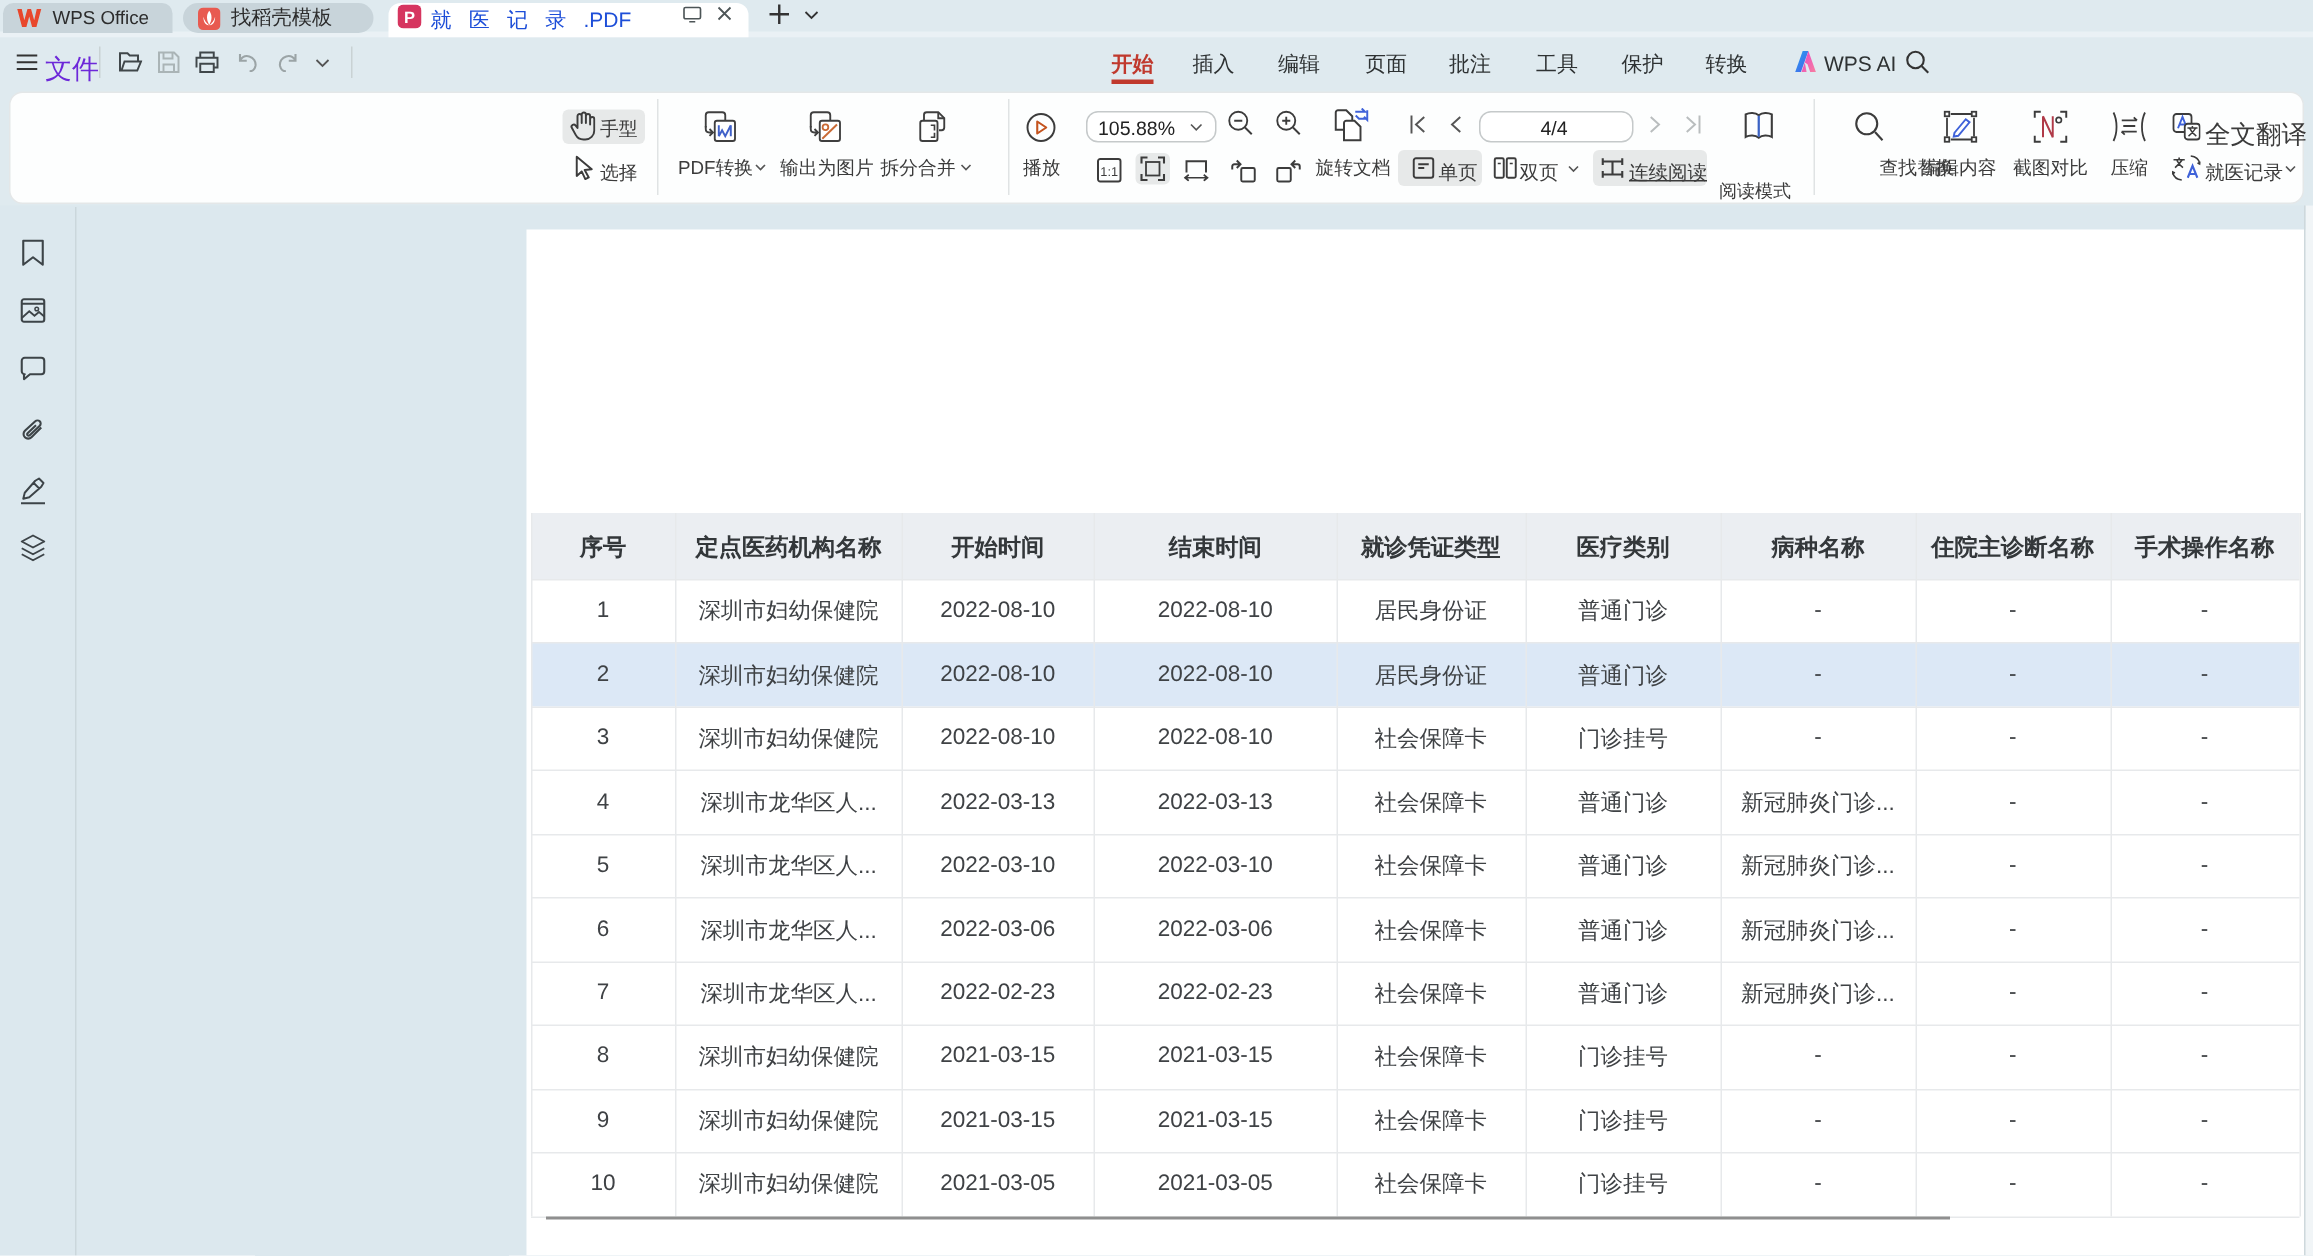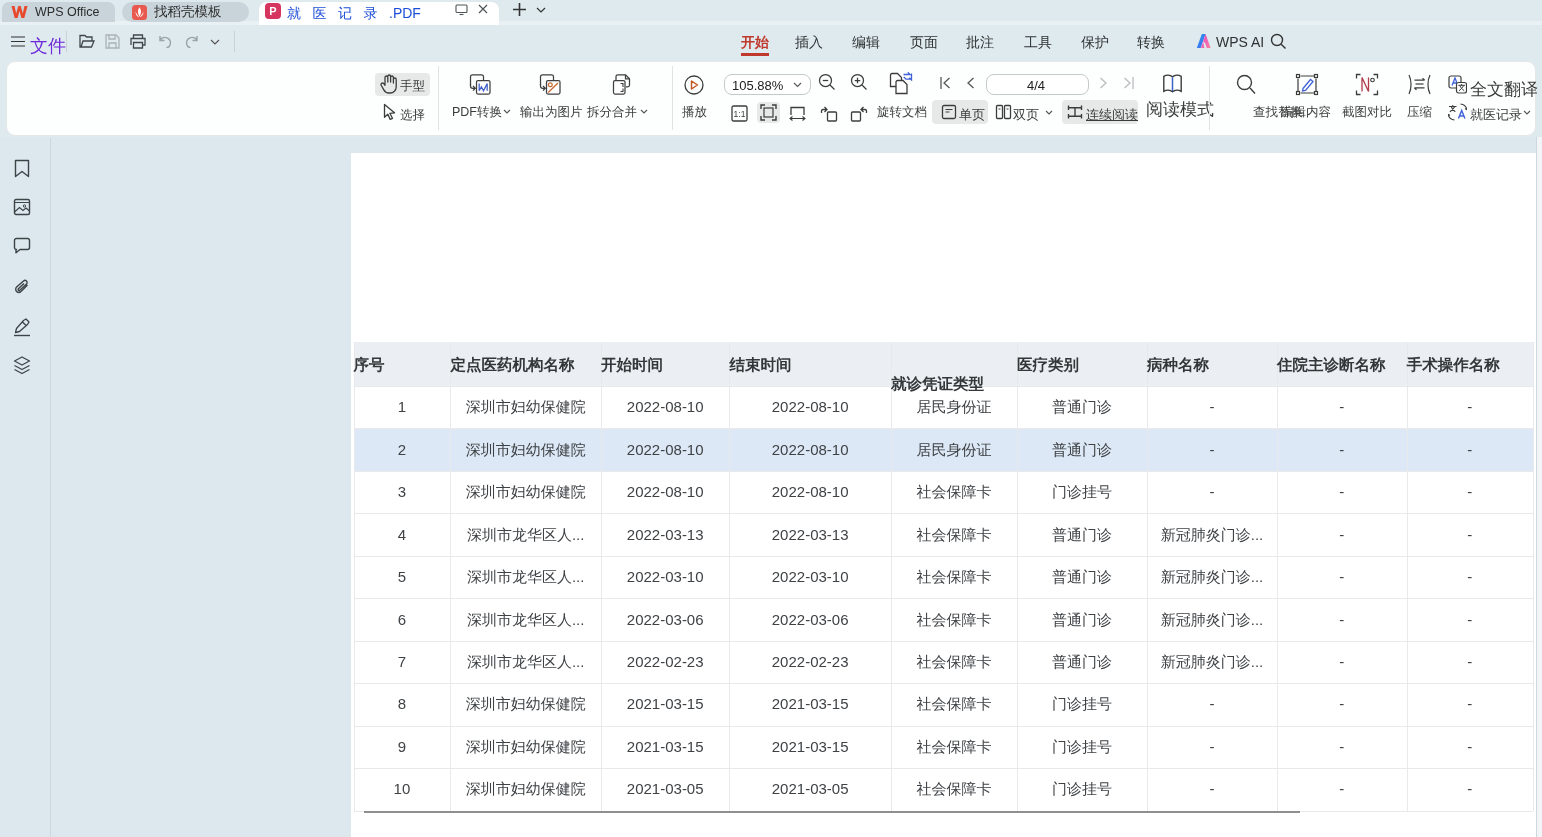--- a/index.html
+++ b/index.html
@@ -5,21 +5,21 @@
   * { margin:0; padding:0; box-sizing:border-box; }
   html,body { width:1542px; height:837px; overflow:hidden; }
   body { font-family:"Liberation Sans", sans-serif; position:relative; background:#dfeaef; }
   .abs { position:absolute; }
   .tab { position:absolute; top:2px; height:20px; background:#c8d4da; border-radius:7px 7px 0 0; display:flex; align-items:center; }
   .lbl { position:absolute; font-size:12.5px; color:#3b3b3b; white-space:nowrap; }
   .menu { position:absolute; top:34px; font-size:14px; color:#2e3233; }
   .pill { position:absolute; background:#e7e9e9; border-radius:4px; }
   .vsep { position:absolute; width:1px; background:#e0e3e4; }
   .cell { position:absolute; font-size:15px; color:#3f4245; text-align:center; white-space:nowrap; }
-  .hcell { position:absolute; font-size:15.5px; font-weight:bold; color:#33373a; text-align:left; white-space:nowrap; }
+  .hcell { position:absolute; font-size:15.5px; font-weight:bold; color:#33373a; text-align:center; white-space:nowrap; }
 </style>
 </head>
 <body>
 
 <div class="abs" style="left:0;top:0;width:1542px;height:25px;background:#dfeaef;"></div>
 <div class="abs" style="left:0;top:21px;width:1542px;height:4px;background:#eaf1f5;"></div>
 
 <div class="tab" style="left:2px;width:113px;">
   <svg width="17" height="14" style="margin-left:9px" viewBox="0 0 17 14">
       <path d="M0.5 1 H3.5 L5.2 8.5 L7.3 1 H9.7 L11.8 8.5 L13.5 1 H16.5 L13.3 13 H10.4 L8.5 6 L6.6 13 H3.7 Z" fill="#e8472c"></path>
@@ -240,21 +240,21 @@
   </svg>
 <div class="lbl" style="left:1013px;top:106px;font-size:13px;">双页</div>
 <svg class="abs" style="left:1045px;top:110px;" width="8" height="6" viewBox="0 0 8 6" fill="none" stroke="#555" stroke-width="1.1">
     <path d="M1 1 L4 4 L7 1"></path>
   </svg>
 <div class="pill" style="left:1062px;top:100px;width:76px;height:24px;"></div>
 <svg class="abs" style="left:1067px;top:104px;" width="16" height="16" viewBox="0 0 16 16" fill="none" stroke="#3c3c3c" stroke-width="1.4">
     <path d="M1.5 1.5 V6 M1.5 3.7 H14.5 M14.5 1.5 V6 M8 3.7 V12.3 M1.5 10 V14.5 M1.5 12.3 H14.5 M14.5 10 V14.5"></path>
   </svg>
 <div class="lbl" style="left:1086px;top:106px;font-size:13px;text-decoration:underline;">连续阅读</div>
-<div class="lbl" style="left:1146px;top:98px;font-size:17px;">阅读模式</div>
+<div class="lbl" style="left:1146px;top:119px;font-size:12px;">阅读模式</div>
 <div class="vsep" style="left:1209px;top:66px;height:64px;"></div>
 
 <svg class="abs" style="left:1236px;top:74px;" width="20" height="21" viewBox="0 0 20 21" fill="none" stroke="#3c3c3c" stroke-width="1.4">
     <circle cx="8.5" cy="8.5" r="7"></circle>
     <path d="M14 14 L19 19.5"></path>
   </svg>
 <div class="lbl" style="left:1221px;top:104px;margin-left:32px;">查找替换</div>
 
 <svg class="abs" style="left:1295px;top:73px;" width="24" height="23" viewBox="0 0 24 23" fill="none" stroke="#3c3c3c" stroke-width="1.2">
     <rect x="1.5" y="1.5" width="3" height="3"></rect>
@@ -351,21 +351,21 @@
 <div class="abs" style="left:1016.9px;top:341.5px;width:1px;height:469.0px;background:#e7e9eb;"></div>
 <div class="abs" style="left:1147.1px;top:341.5px;width:1px;height:469.0px;background:#e7e9eb;"></div>
 <div class="abs" style="left:1276.9px;top:341.5px;width:1px;height:469.0px;background:#e7e9eb;"></div>
 <div class="abs" style="left:1406.7px;top:341.5px;width:1px;height:469.0px;background:#e7e9eb;"></div>
 <div class="abs" style="left:1532.7px;top:341.5px;width:1px;height:469.0px;background:#e7e9eb;"></div>
 <div class="abs" style="left:364px;top:810.5px;width:936px;height:2px;background:#8f8f8f;"></div>
 <div class="hcell" style="left:353.5px;top:354.8px;width:96.9px;">序号</div>
 <div class="hcell" style="left:450.4px;top:354.8px;width:150.6px;">定点医药机构名称</div>
 <div class="hcell" style="left:601.0px;top:354.8px;width:128.4px;">开始时间</div>
 <div class="hcell" style="left:729.4px;top:354.8px;width:161.5px;">结束时间</div>
-<div class="hcell" style="left:890.9px;top:354.8px;width:126.0px;margin-top:19px;">就诊凭证类型</div>
+<div class="hcell" style="left:890.9px;top:354.8px;width:126.0px;">就诊凭证类型</div>
 <div class="hcell" style="left:1016.9px;top:354.8px;width:130.2px;">医疗类别</div>
 <div class="hcell" style="left:1147.1px;top:354.8px;width:129.8px;">病种名称</div>
 <div class="hcell" style="left:1276.9px;top:354.8px;width:129.8px;">住院主诊断名称</div>
 <div class="hcell" style="left:1406.7px;top:354.8px;width:126.0px;">手术操作名称</div>
 <div class="cell" style="left:353.5px;top:398.2px;width:96.9px;">1</div>
 <div class="cell" style="left:450.4px;top:398.2px;width:150.6px;">深圳市妇幼保健院</div>
 <div class="cell" style="left:601.0px;top:398.2px;width:128.4px;">2022-08-10</div>
 <div class="cell" style="left:729.4px;top:398.2px;width:161.5px;">2022-08-10</div>
 <div class="cell" style="left:890.9px;top:398.2px;width:126.0px;">居民身份证</div>
 <div class="cell" style="left:1016.9px;top:398.2px;width:130.2px;">普通门诊</div>

